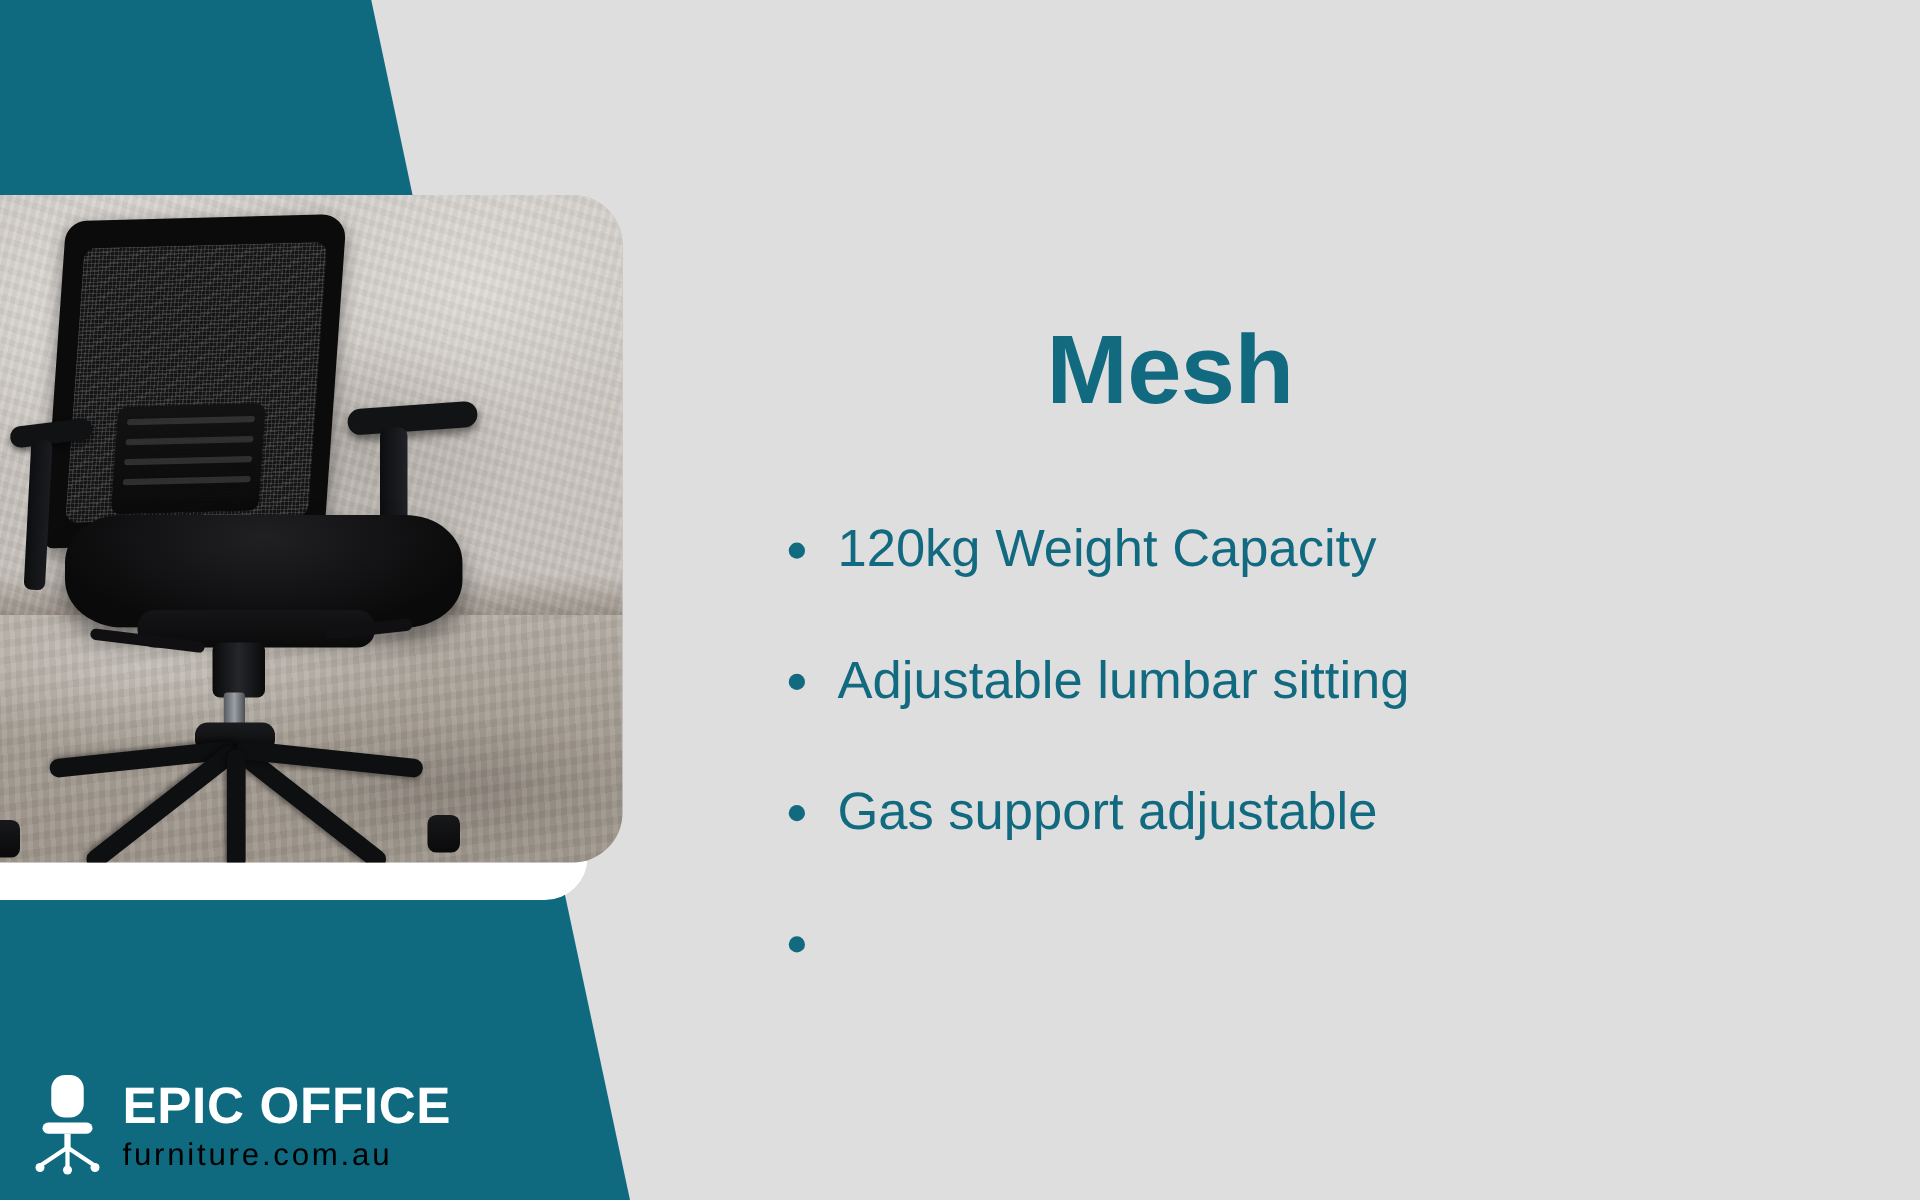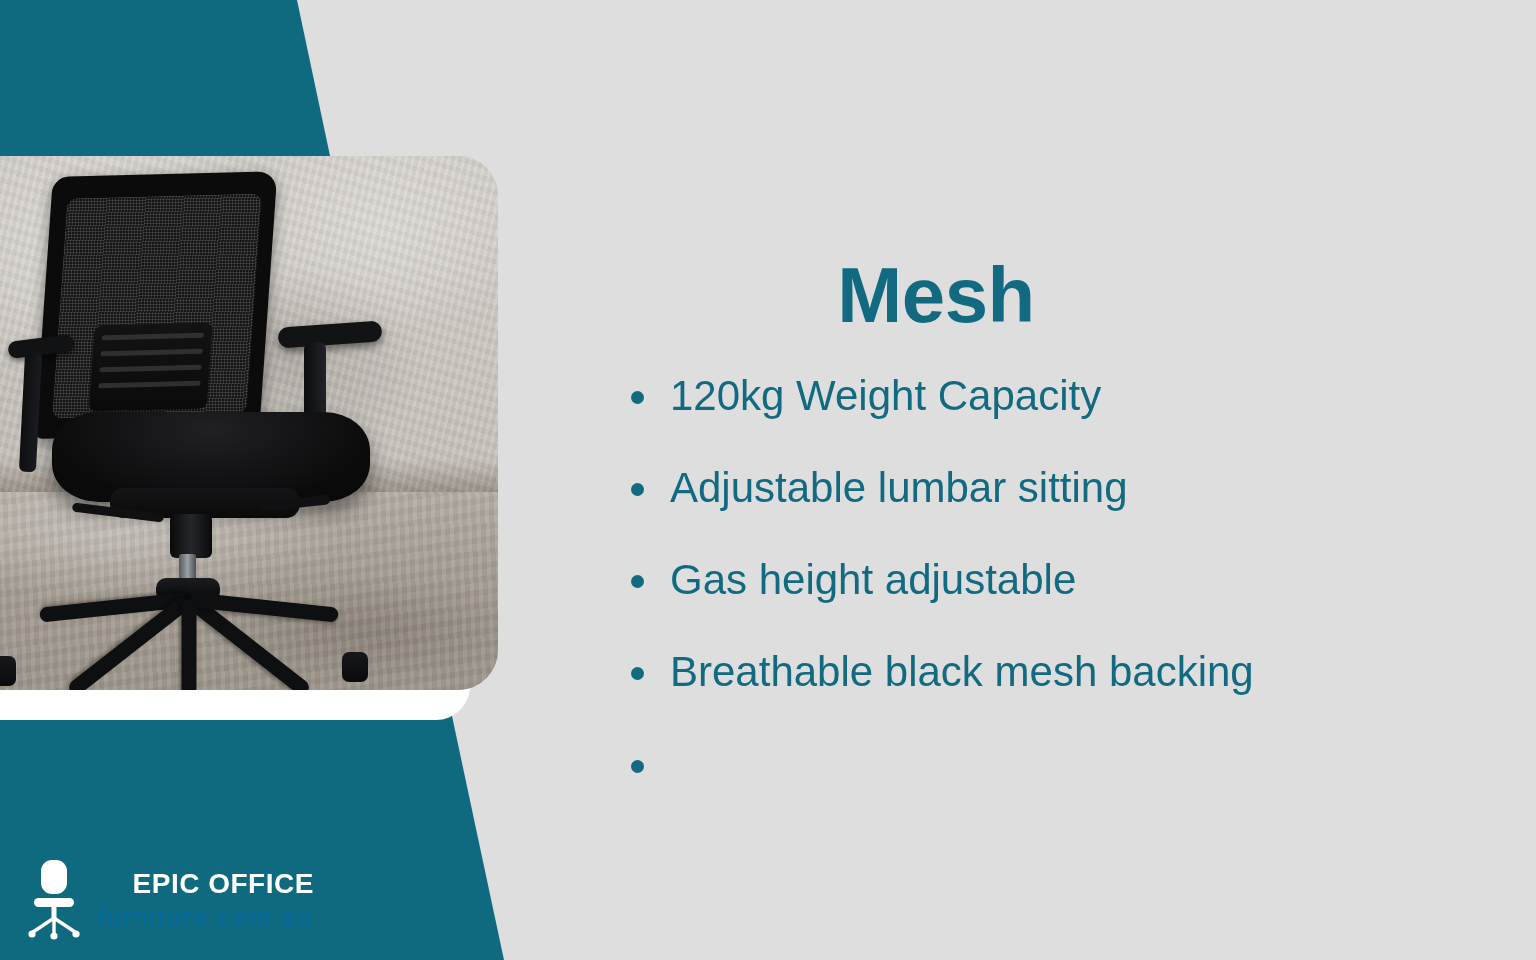--- a/index.html
+++ b/index.html
@@ -215,20 +215,21 @@
     padding: 0;
   }
   .feature {
     position: relative;
     padding-left: 50px;
     margin-bottom: 30px;
     font-size: 42px;
     line-height: 1.48;
     color: #126a80;
     font-weight: 400;
+    margin-top: 43px;
   }
   .feature .dot {
     position: absolute;
     left: 11px;
     top: 26px;
     width: 13px; height: 13px;
     background: #126a80;
     border-radius: 50%;
   }
 
@@ -238,27 +239,27 @@
     left: 26px;
     top: 858px;
     display: flex;
     align-items: center;
     gap: 16px;
   }
   .logo-mark { width: 56px; height: 84px; flex: none; }
   .logo-text { display: flex; flex-direction: column; line-height: 1; }
   .logo-name {
     color: #ffffff;
-    font-size: 28px;
+    font-size: 41px;
     font-weight: 700;
     letter-spacing: 0.5px;
     text-align: right;
   }
   .logo-domain {
-    color: #0369a1;
+    color: #000000;
     font-size: 25px;
     font-weight: 400;
     letter-spacing: 2.2px;
     margin-top: 7px;
   }
 </style>
 </head>
 <body>
 
 <div id="slide">
@@ -318,25 +319,21 @@
     <li class="feature">
       <span class="dot"></span>
       <span>120kg Weight Capacity</span>
     </li>
     <li class="feature">
       <span class="dot"></span>
       <span>Adjustable lumbar sitting</span>
     </li>
     <li class="feature">
       <span class="dot"></span>
-      <span>Gas height adjustable</span>
-    </li>
-    <li class="feature">
-      <span class="dot"></span>
-      <span>Breathable black mesh backing</span>
+      <span>Gas support adjustable</span>
     </li>
     <li class="feature">
       <span class="dot"></span>
     </li>
   </ul>
 
   <div class="logo">
     <svg class="logo-mark" viewBox="0 0 56 84">
       <rect x="15" y="2" width="26" height="34" rx="11" fill="#ffffff"></rect>
       <rect x="8" y="40" width="40" height="9" rx="4.5" fill="#ffffff"></rect>

